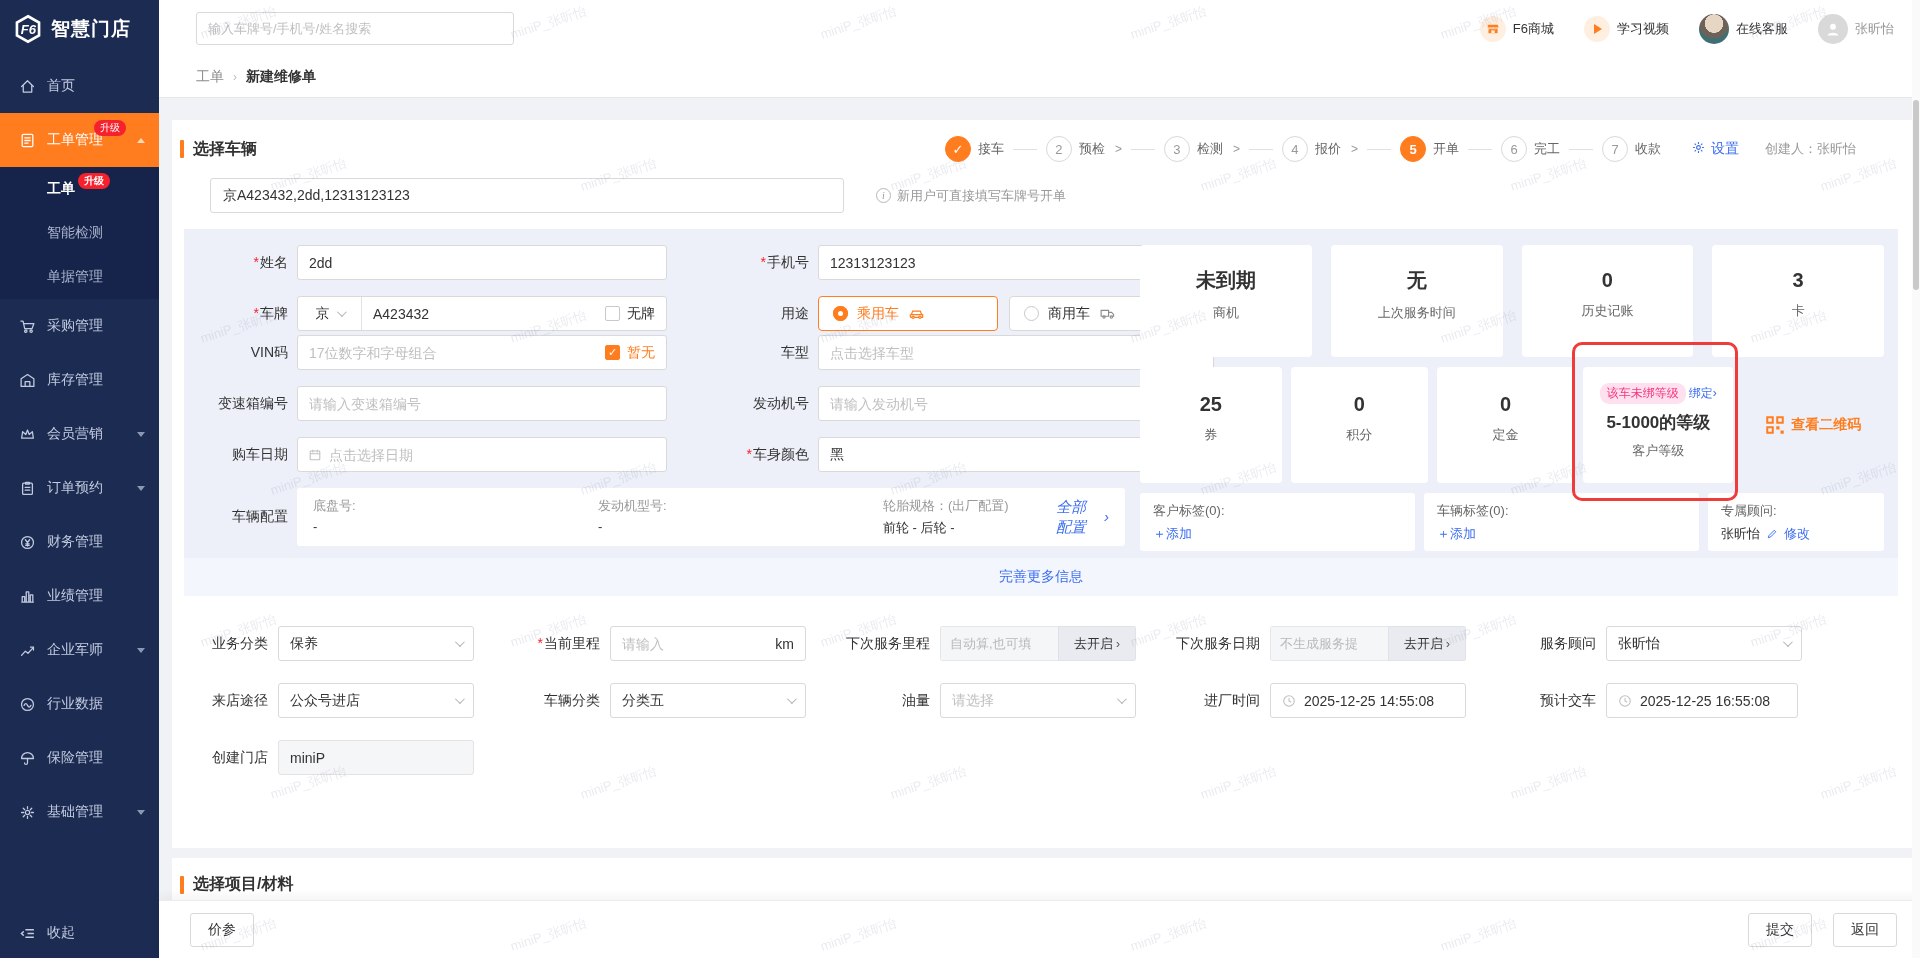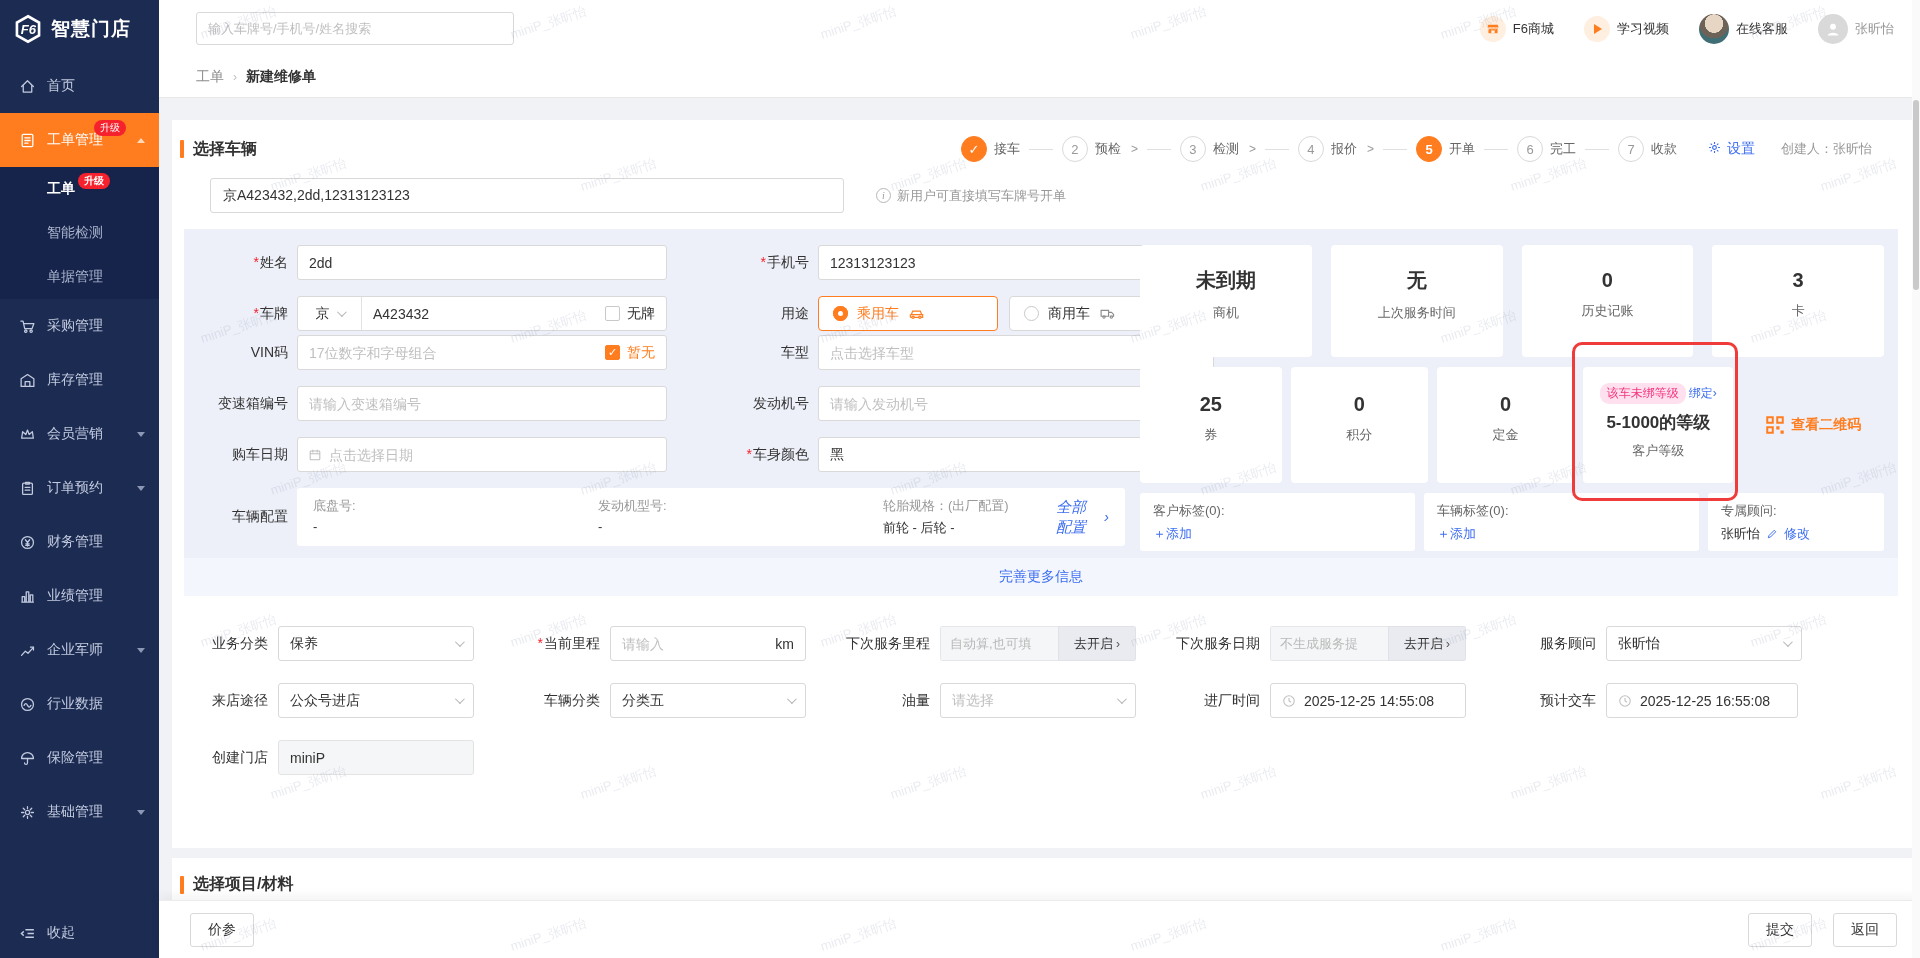--- a/index.html
+++ b/index.html
@@ -53,21 +53,21 @@
 .section-title { font-size:16px; font-weight:700; margin-left:9px; color:#333; white-space:nowrap; }
 
 
 .steps { margin-left:auto; display:flex; align-items:center; font-size:13px; color:#666; }
 .step { display:flex; align-items:center; gap:7px; }
 .step-circle { width:26px; height:26px; border-radius:50%; border:1px solid #d9d9d9; color:#999; display:flex; align-items:center; justify-content:center; font-size:13px; background:#fff; }
 .step.done .step-circle, .step.current .step-circle { background:#ff7d1f; border-color:#ff7d1f; color:#fff; font-weight:700; }
 .step-chev { color:#999; font-size:12px; margin-left:3px; }
 .step-dash { width:24px; height:1px; background:#e0e0e0; margin:0 9px; }
 .settings-link { display:flex; gap:5px; color:#3d6ef2; margin:0 26px 0 30px; cursor:pointer; white-space:nowrap; font-size:14px; }
-.creator { color:#999; font-size:13px; margin-right:16px; white-space:nowrap; }
+.creator { color:#999; font-size:13px; margin-right:32px; white-space:nowrap; }
 
 
 .vsearch-row { display:flex; padding:6px 24px 16px 12px;margin-left:26px; }
 .big-input { width:634px; height:35px; border:1px solid #d9d9d9; border-radius:3px; padding:0 12px; font-size:14px; color:#333; outline:none; font-family:inherit; }
 .vsearch-hint { margin-left:32px; color:#999; font-size:13px; display:flex; align-items:center; gap:6px; }
 .info-circle { width:15px; height:15px; border-radius:50%; border:1px solid #b7b7b7; color:#9a9a9a; font-size:10px; display:flex; align-items:center; justify-content:center; font-style:italic; font-family:"Liberation Serif",serif; }
 
 
 .panel { position:relative; margin:0 14px 0 12px; background:#edf0f8; padding:16px 14px 12px 0; }
 .frow { display:flex; align-items:center; margin-bottom:16px; }

